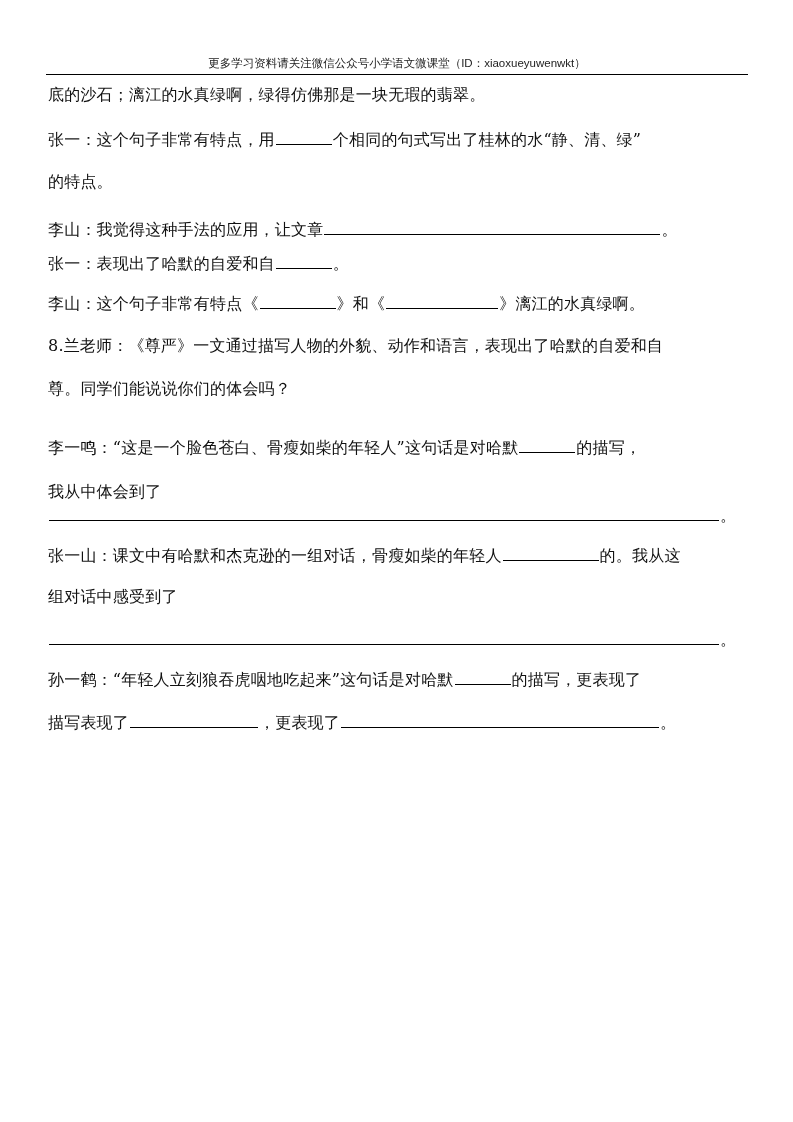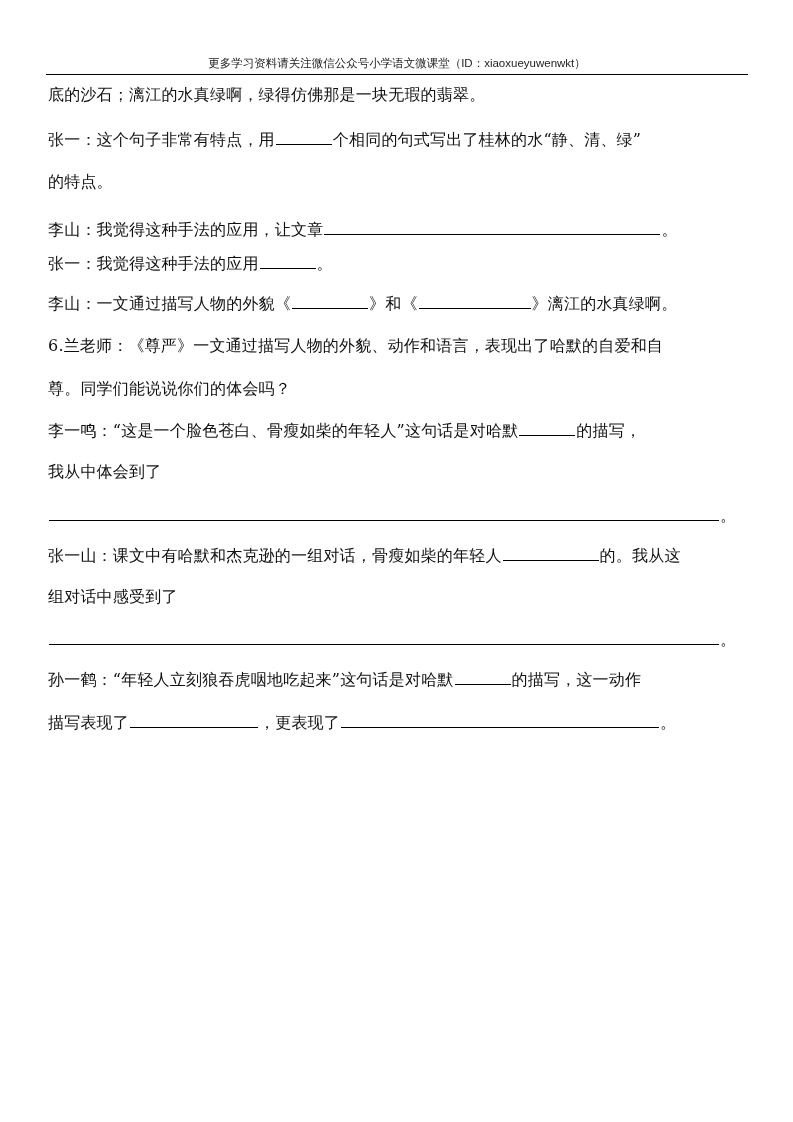--- a/index.html
+++ b/index.html
@@ -73,60 +73,60 @@
 
   <div class="line" style="top: 87px;">
     <span>的特点。</span>
   </div>
 
   <div class="line" style="top: 118px; margin-top: 16px;">
     <span>李山：我觉得这种手法的应用，让文章</span><span class="blank" style="width: 336px;"></span><span class="end-mark">。</span>
   </div>
 
   <div class="line" style="top: 168px;">
-    <span>张一：我觉得这种手法的应用</span><span class="blank" style="width: 56px;"></span><span class="end-mark">。</span>
+    <span>张一：表现出了哈默的自爱和自</span><span class="blank" style="width: 56px;"></span><span class="end-mark">。</span>
   </div>
 
   <div class="line" style="top: 208px;">
-    <span>李山：一文通过描写人物的外貌《</span><span class="blank" style="width: 76px;"></span><span>》和《</span><span class="blank" style="width: 112px;"></span><span>》漓江的水真绿啊。</span>
+    <span>李山：这个句子非常有特点《</span><span class="blank" style="width: 76px;"></span><span>》和《</span><span class="blank" style="width: 112px;"></span><span>》漓江的水真绿啊。</span>
   </div>
 
   <div class="line" style="top: 251px;">
-    <span>6.兰老师：《尊严》一文通过描写人物的外貌、动作和语言，表现出了哈默的自爱和自</span>
+    <span>8.兰老师：《尊严》一文通过描写人物的外貌、动作和语言，表现出了哈默的自爱和自</span>
   </div>
 
   <div class="line" style="top: 294px;">
     <span>尊。同学们能说说你们的体会吗？</span>
   </div>
 
-  <div class="line" style="top: 335px; text-align: right;">
+  <div class="line" style="top: 352px; text-align: right;">
     <span>李一鸣：“这是一个脸色苍白、骨瘦如柴的年轻人”这句话是对哈默</span><span class="blank" style="width: 56px;"></span><span>的描写，</span>
   </div>
 
-  <div class="line" style="top: 377px;">
+  <div class="line" style="top: 397px;">
     <span>我从中体会到了</span>
   </div>
 
   <div class="line" style="top: 420px;">
     <span class="blank" style="width: 670px;"></span><span class="end-mark">。</span>
   </div>
 
   <div class="line" style="top: 460px;">
     <span>张一山：课文中有哈默和杰克逊的一组对话，骨瘦如柴的年轻人</span><span class="blank" style="width: 96px;"></span><span>的。我从这</span>
   </div>
 
   <div class="line" style="top: 502px;">
     <span>组对话中感受到了</span>
   </div>
 
   <div class="line" style="top: 544px;">
     <span class="blank" style="width: 670px;"></span><span class="end-mark">。</span>
   </div>
 
   <div class="line" style="top: 584px;">
-    <span>孙一鹤：“年轻人立刻狼吞虎咽地吃起来”这句话是对哈默</span><span class="blank" style="width: 56px;"></span><span>的描写，这一动作</span>
+    <span>孙一鹤：“年轻人立刻狼吞虎咽地吃起来”这句话是对哈默</span><span class="blank" style="width: 56px;"></span><span>的描写，更表现了</span>
   </div>
 
   <div class="line" style="top: 627px;">
     <span>描写表现了</span><span class="blank" style="width: 128px;"></span><span>，更表现了</span><span class="blank" style="width: 318px;"></span><span class="end-mark">。</span>
   </div>
 
 </div>
 
 </body></html>

